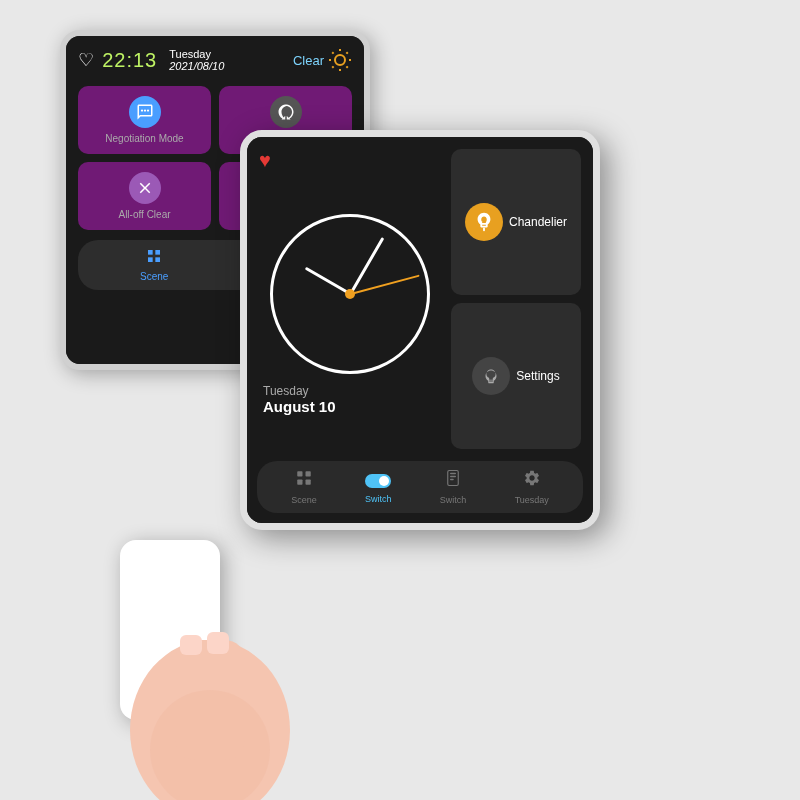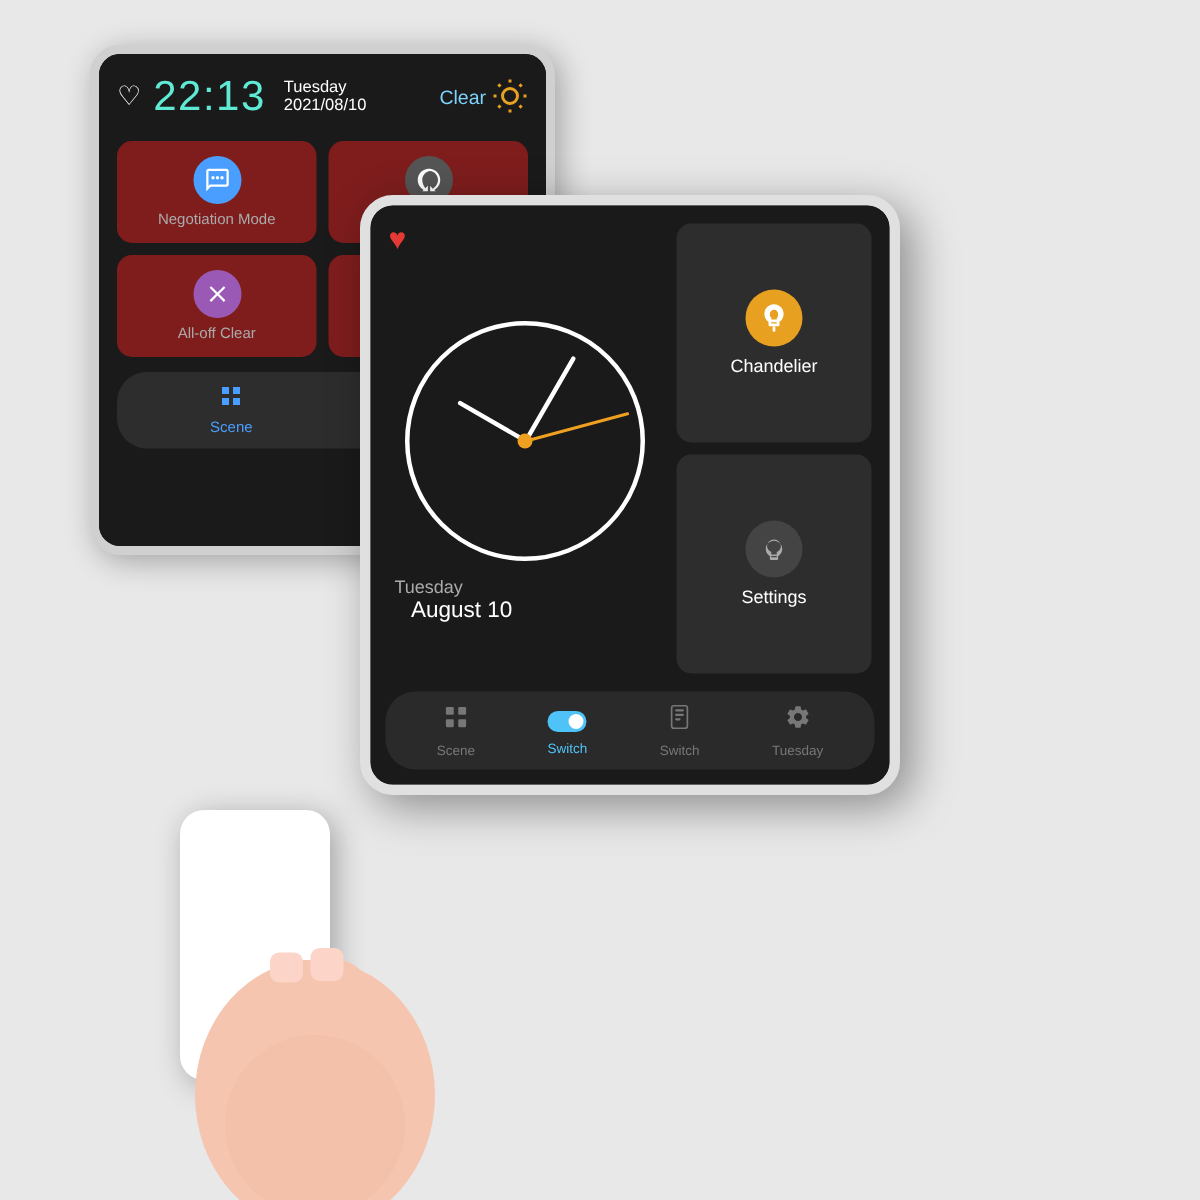--- a/index.html
+++ b/index.html
@@ -39,37 +39,38 @@
       display: flex;
       align-items: center;
       gap: 8px;
       margin-bottom: 14px;
     }
     .back-heart {
       color: white;
       font-size: 18px;
     }
     .back-time {
-      color: #5eead4;
-      font-size: 28px;
+      color: #bef264;
+      font-size: 20px;
       font-weight: 300;
       letter-spacing: 1px;
     }
     .back-date-info {
       display: flex;
       flex-direction: column;
       margin-left: 4px;
     }
     .back-day {
       color: white;
       font-size: 11px;
     }
     .back-date {
       color: white;
       font-size: 11px;
+      font-style: italic;
     }
     .back-weather {
       display: flex;
       align-items: center;
       gap: 4px;
       margin-left: auto;
     }
     .back-weather-text {
       color: #7dd3fc;
       font-size: 13px;
@@ -80,21 +81,21 @@
       height: 24px;
       color: #e8a020;
     }
     .back-grid {
       display: grid;
       grid-template-columns: 1fr 1fr;
       gap: 8px;
       margin-bottom: 10px;
     }
     .back-btn {
-      background: #7f1d1d;
+      background: #701a75;
       border-radius: 10px;
       padding: 10px 8px;
       display: flex;
       flex-direction: column;
       align-items: center;
       gap: 5px;
     }
     .back-btn-icon {
       width: 32px;
       height: 32px;
@@ -232,37 +233,36 @@
       width: 100%;
       padding-left: 4px;
     }
     .date-day-name {
       color: #aaa;
       font-size: 12px;
     }
     .date-full {
       color: white;
       font-size: 15px;
-      font-weight: 400;
-      margin-left: 11px;
+      font-weight: 700;
     }
 
     
     .front-right {
       width: 130px;
       display: flex;
       flex-direction: column;
       gap: 8px;
     }
     .device-btn {
       background: #2d2d2d;
       border-radius: 10px;
       flex: 1;
       display: flex;
-      flex-direction: column;
+      flex-direction: row;
       align-items: center;
       justify-content: center;
       gap: 6px;
       cursor: pointer;
     }
     .device-btn-icon {
       width: 38px;
       height: 38px;
       border-radius: 50%;
       display: flex;

